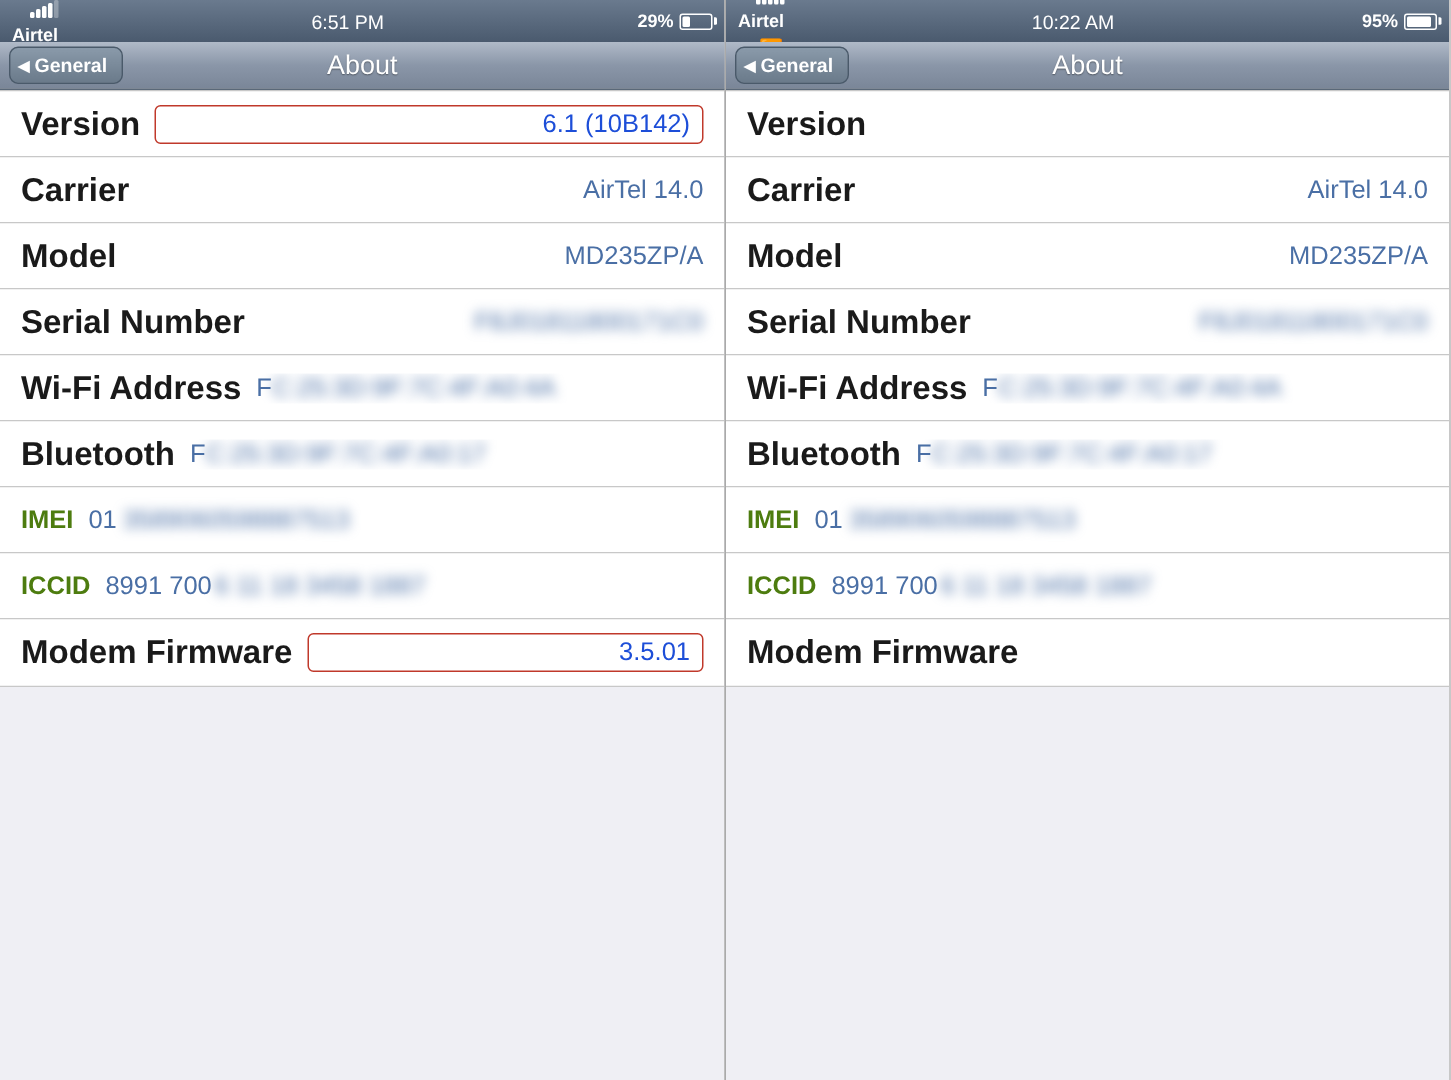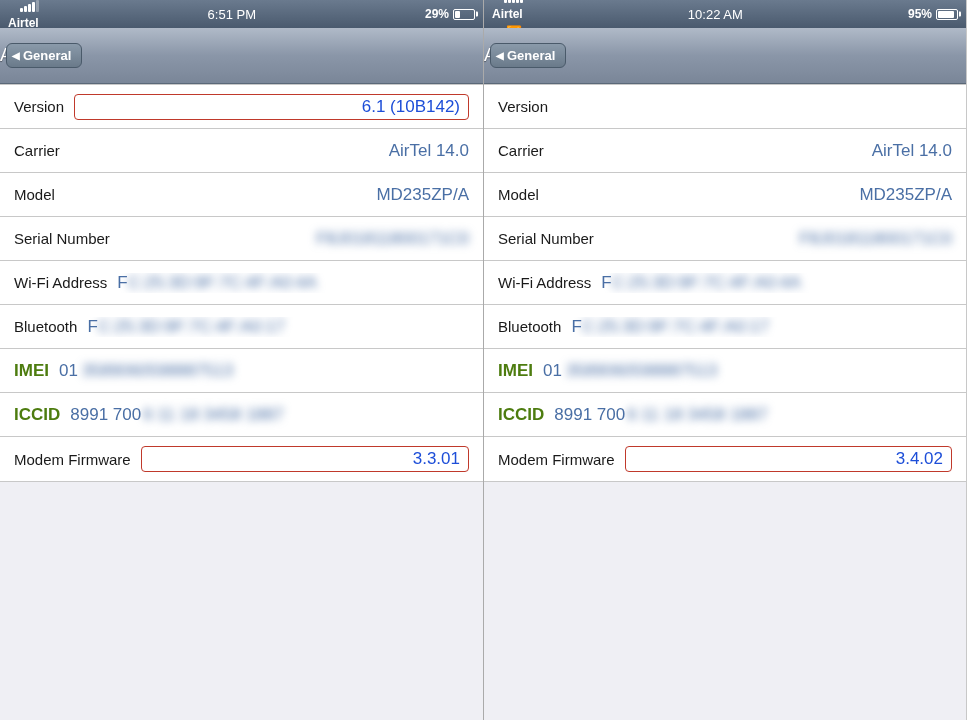--- a/index.html
+++ b/index.html
@@ -93,25 +93,25 @@
     }
 
     .battery-fill {
       height: 100%;
       background: white;
       border-radius: 1px;
     }
 
     
     .nav-bar {
-      height: 56px;
+      height: 32px;
       background: linear-gradient(180deg, #b0bac8 0%, #8a96a8 50%, #7a8698 100%);
       display: flex;
       align-items: center;
-      justify-content: flex-start;
+      justify-content: center;
       position: relative;
       border-bottom: 1px solid #5a6878;
     }
 
     .nav-back-btn {
       position: absolute;
       left: 8px;
       background: linear-gradient(180deg, #8a9aaa 0%, #6a7a8a 100%);
       border: 1px solid #4a5a6a;
       border-radius: 6px;
@@ -161,22 +161,22 @@
       min-height: 44px;
       border-bottom: 1px solid #c8c8c8;
       background: white;
     }
 
     .table-row:last-child {
       border-bottom: none;
     }
 
     .row-label {
-      font-size: 15px;
-      font-weight: 400;
+      font-size: 22px;
+      font-weight: 700;
       color: #1a1a1a;
       flex-shrink: 0;
     }
 
     .row-value {
       font-size: 17px;
       color: #4a6fa5;
       text-align: right;
       flex: 1;
       margin-left: 10px;
@@ -290,21 +290,21 @@
       </div>
 
       <div class="imei-row">
         <span class="imei-label">ICCID</span>
         <span style="font-size:17px; color:#4a6fa5; flex-shrink:0;">8991 700</span>
         <span style="font-size:17px; color:#4a6fa5; filter:blur(4px); flex:1; overflow:hidden; white-space:nowrap; margin-left:2px;">6 11 18 3458 1887</span>
       </div>
 
       <div class="table-row">
         <span class="row-label">Modem Firmware</span>
-        <span class="row-value highlighted">3.3.01</span>
+        <span class="row-value highlighted">3.5.01</span>
       </div>
 
     </div>
   </div>
 </div>
 
 <div class="phone-panel">
 
   <div class="status-bar">
     <div class="status-left">
@@ -377,18 +377,17 @@
       </div>
 
       <div class="imei-row">
         <span class="imei-label">ICCID</span>
         <span style="font-size:17px; color:#4a6fa5; flex-shrink:0;">8991 700</span>
         <span style="font-size:17px; color:#4a6fa5; filter:blur(4px); flex:1; overflow:hidden; white-space:nowrap; margin-left:2px;">6 11 18 3458 1887</span>
       </div>
 
       <div class="table-row">
         <span class="row-label">Modem Firmware</span>
-        <span class="row-value highlighted">3.4.02</span>
       </div>
 
     </div>
   </div>
 </div>
 
 </body></html>

